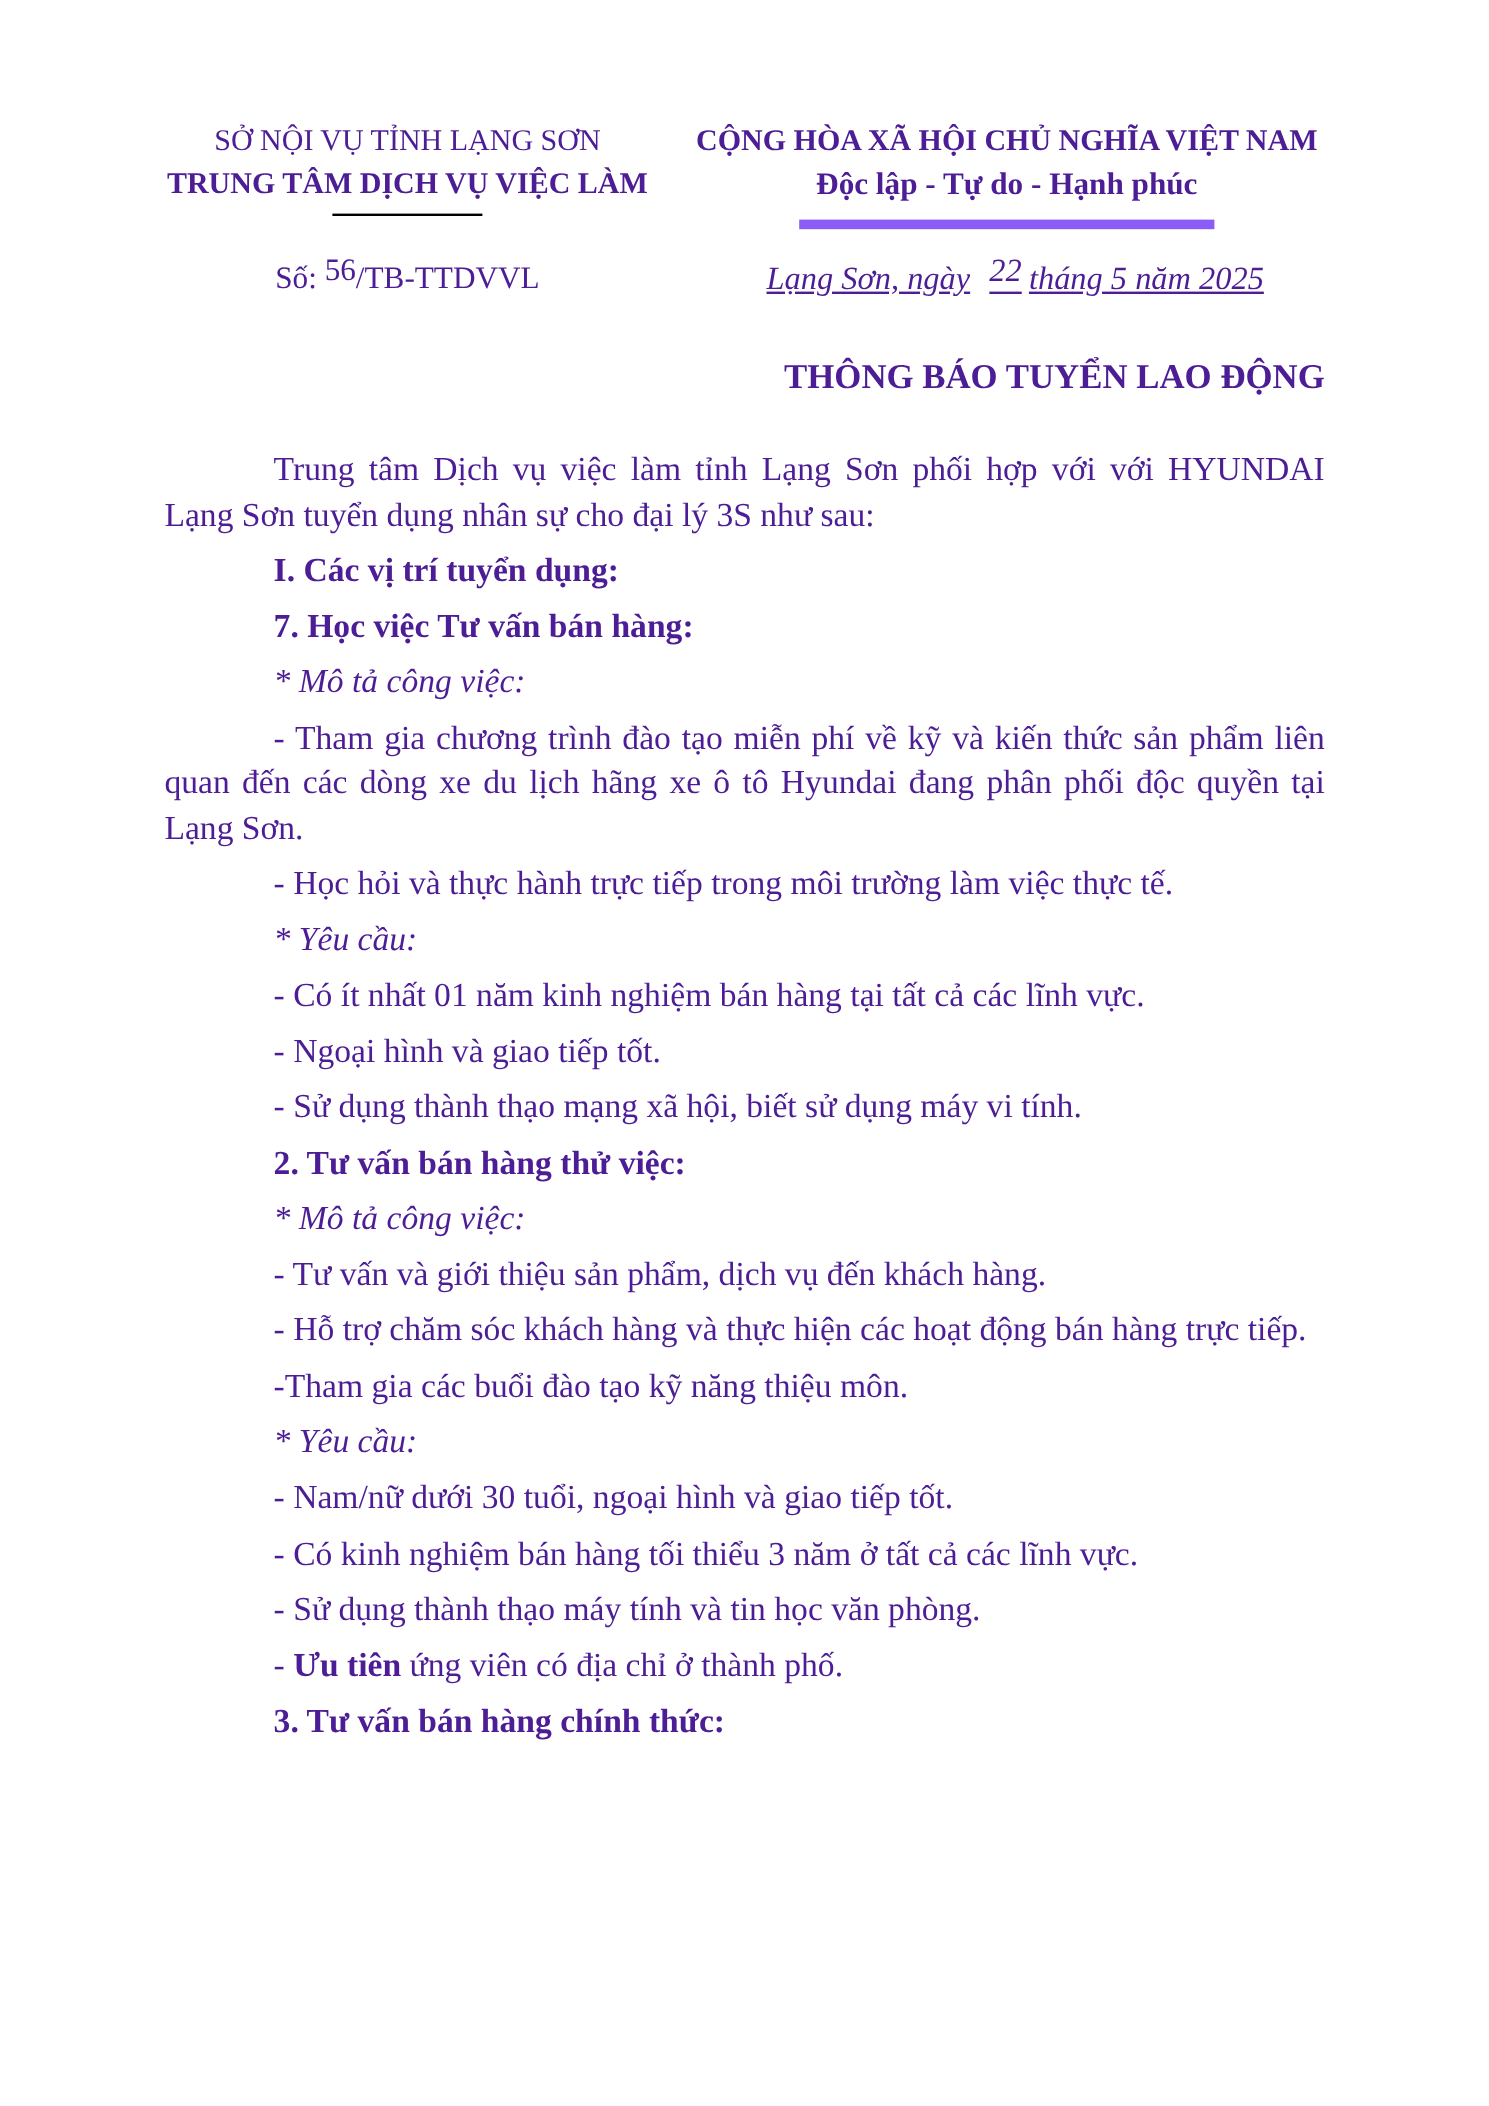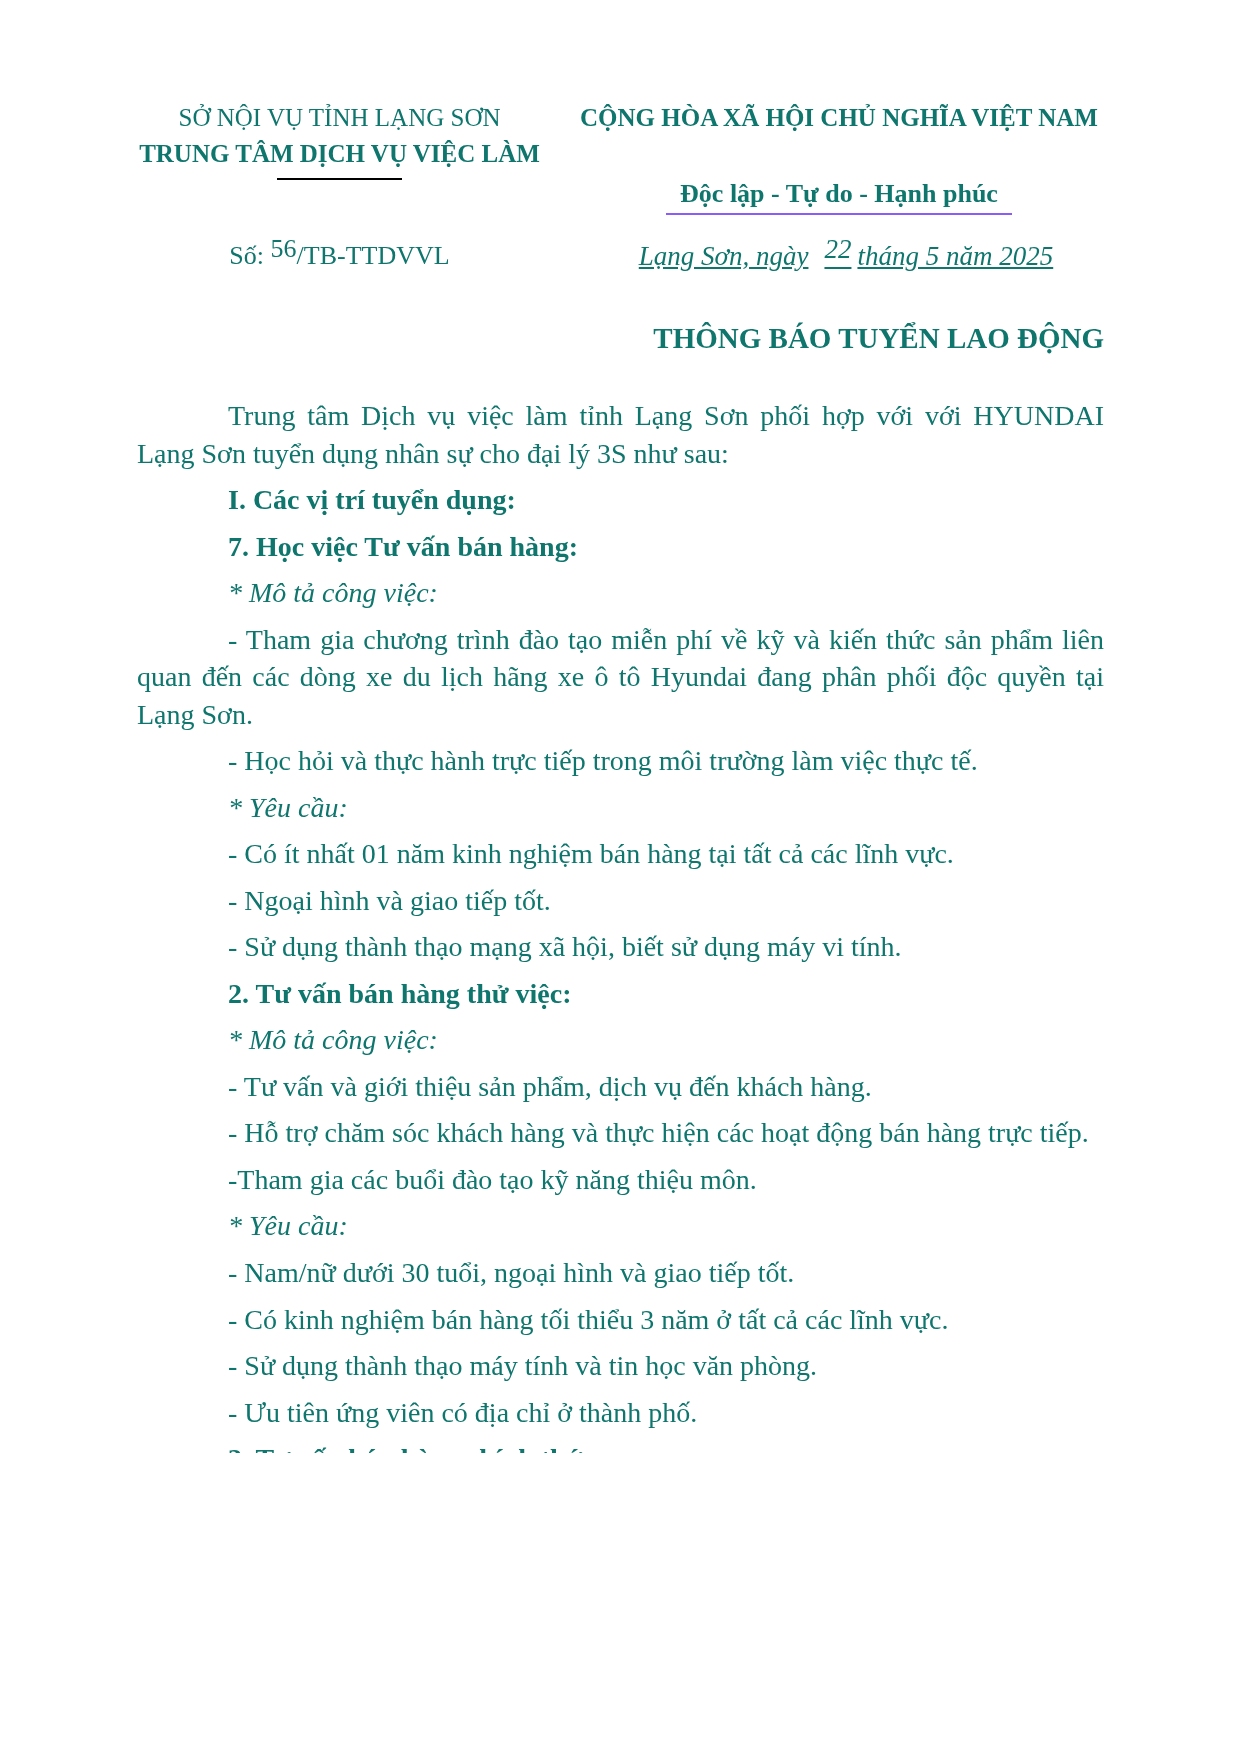--- a/index.html
+++ b/index.html
@@ -3,43 +3,43 @@
 <meta charset="utf-8">
 <style>
   html,body { margin:0; padding:0; background:#ffffff; }
   .page {
     position:relative;
     width:1241px; height:1453px;
     background:#ffffff;
     box-sizing:border-box;
     padding:103px 137px 0 137px;
     font-family:"Liberation Serif","DejaVu Serif",serif;
-    color:#0f766e;
+    color:#4c1d95;
     overflow:hidden;
   }
   .header { display:flex; justify-content:space-between; }
   .header-left  { width:405px; text-align:center; flex:none; }
   .header-right { width:530px; text-align:center; flex:none; }
   .org-parent { font-size:25px; line-height:1.2; }
   .org-name   { font-size:25px; font-weight:bold; line-height:1.2; margin-top:6px; }
   .left-rule  { width:125px; border-bottom:2px solid #000; margin:9px auto 0 auto; }
   .motto1 { font-size:25px; font-weight:bold; line-height:1.2; }
   .motto2 { margin-top:5px; font-size:26px; font-weight:bold; line-height:1.2; }
-  .motto2-text { display:inline-block; border-bottom:2px solid #8b5cf6; padding:0 14px 4px 14px;margin-top:40px; }
+  .motto2-text { display:inline-block; border-bottom:8px solid #8b5cf6; padding:0 14px 14px 14px; }
   .meta-row { display:flex; justify-content:space-between; margin-top:26px;gap:24px; }
   .doc-number { width:405px; text-align:center; font-size:26px; flex:none; }
   .date-line  { width:560px; text-align:center; font-size:27px; font-style:italic; flex:none;text-decoration:underline; }
   .raised { position:relative; top:-7px; }
   .date-day { margin-left:16px; margin-right:6px; }
   .title { margin-top:50px; text-align:right; font-size:29px; font-weight:bold; }
   .doc-body { margin-top:42px; font-size:28px; line-height:1.34; text-align:justify; }
   .doc-body p { margin:0 0 9px 0; text-indent:91px; }
   .doc-body p.b { font-weight:bold; }
   .doc-body p.i { font-style:italic; }
-  .inline-bold { font-weight:normal; }
+  .inline-bold { font-weight:bold; }
 </style>
 </head>
 <body>
 
 <div class="page">
 
   <div class="header">
     <div class="header-left">
       <div class="org-parent">SỞ NỘI VỤ TỈNH LẠNG SƠN</div>
       <div class="org-name">TRUNG TÂM DỊCH VỤ VIỆC LÀM</div>

